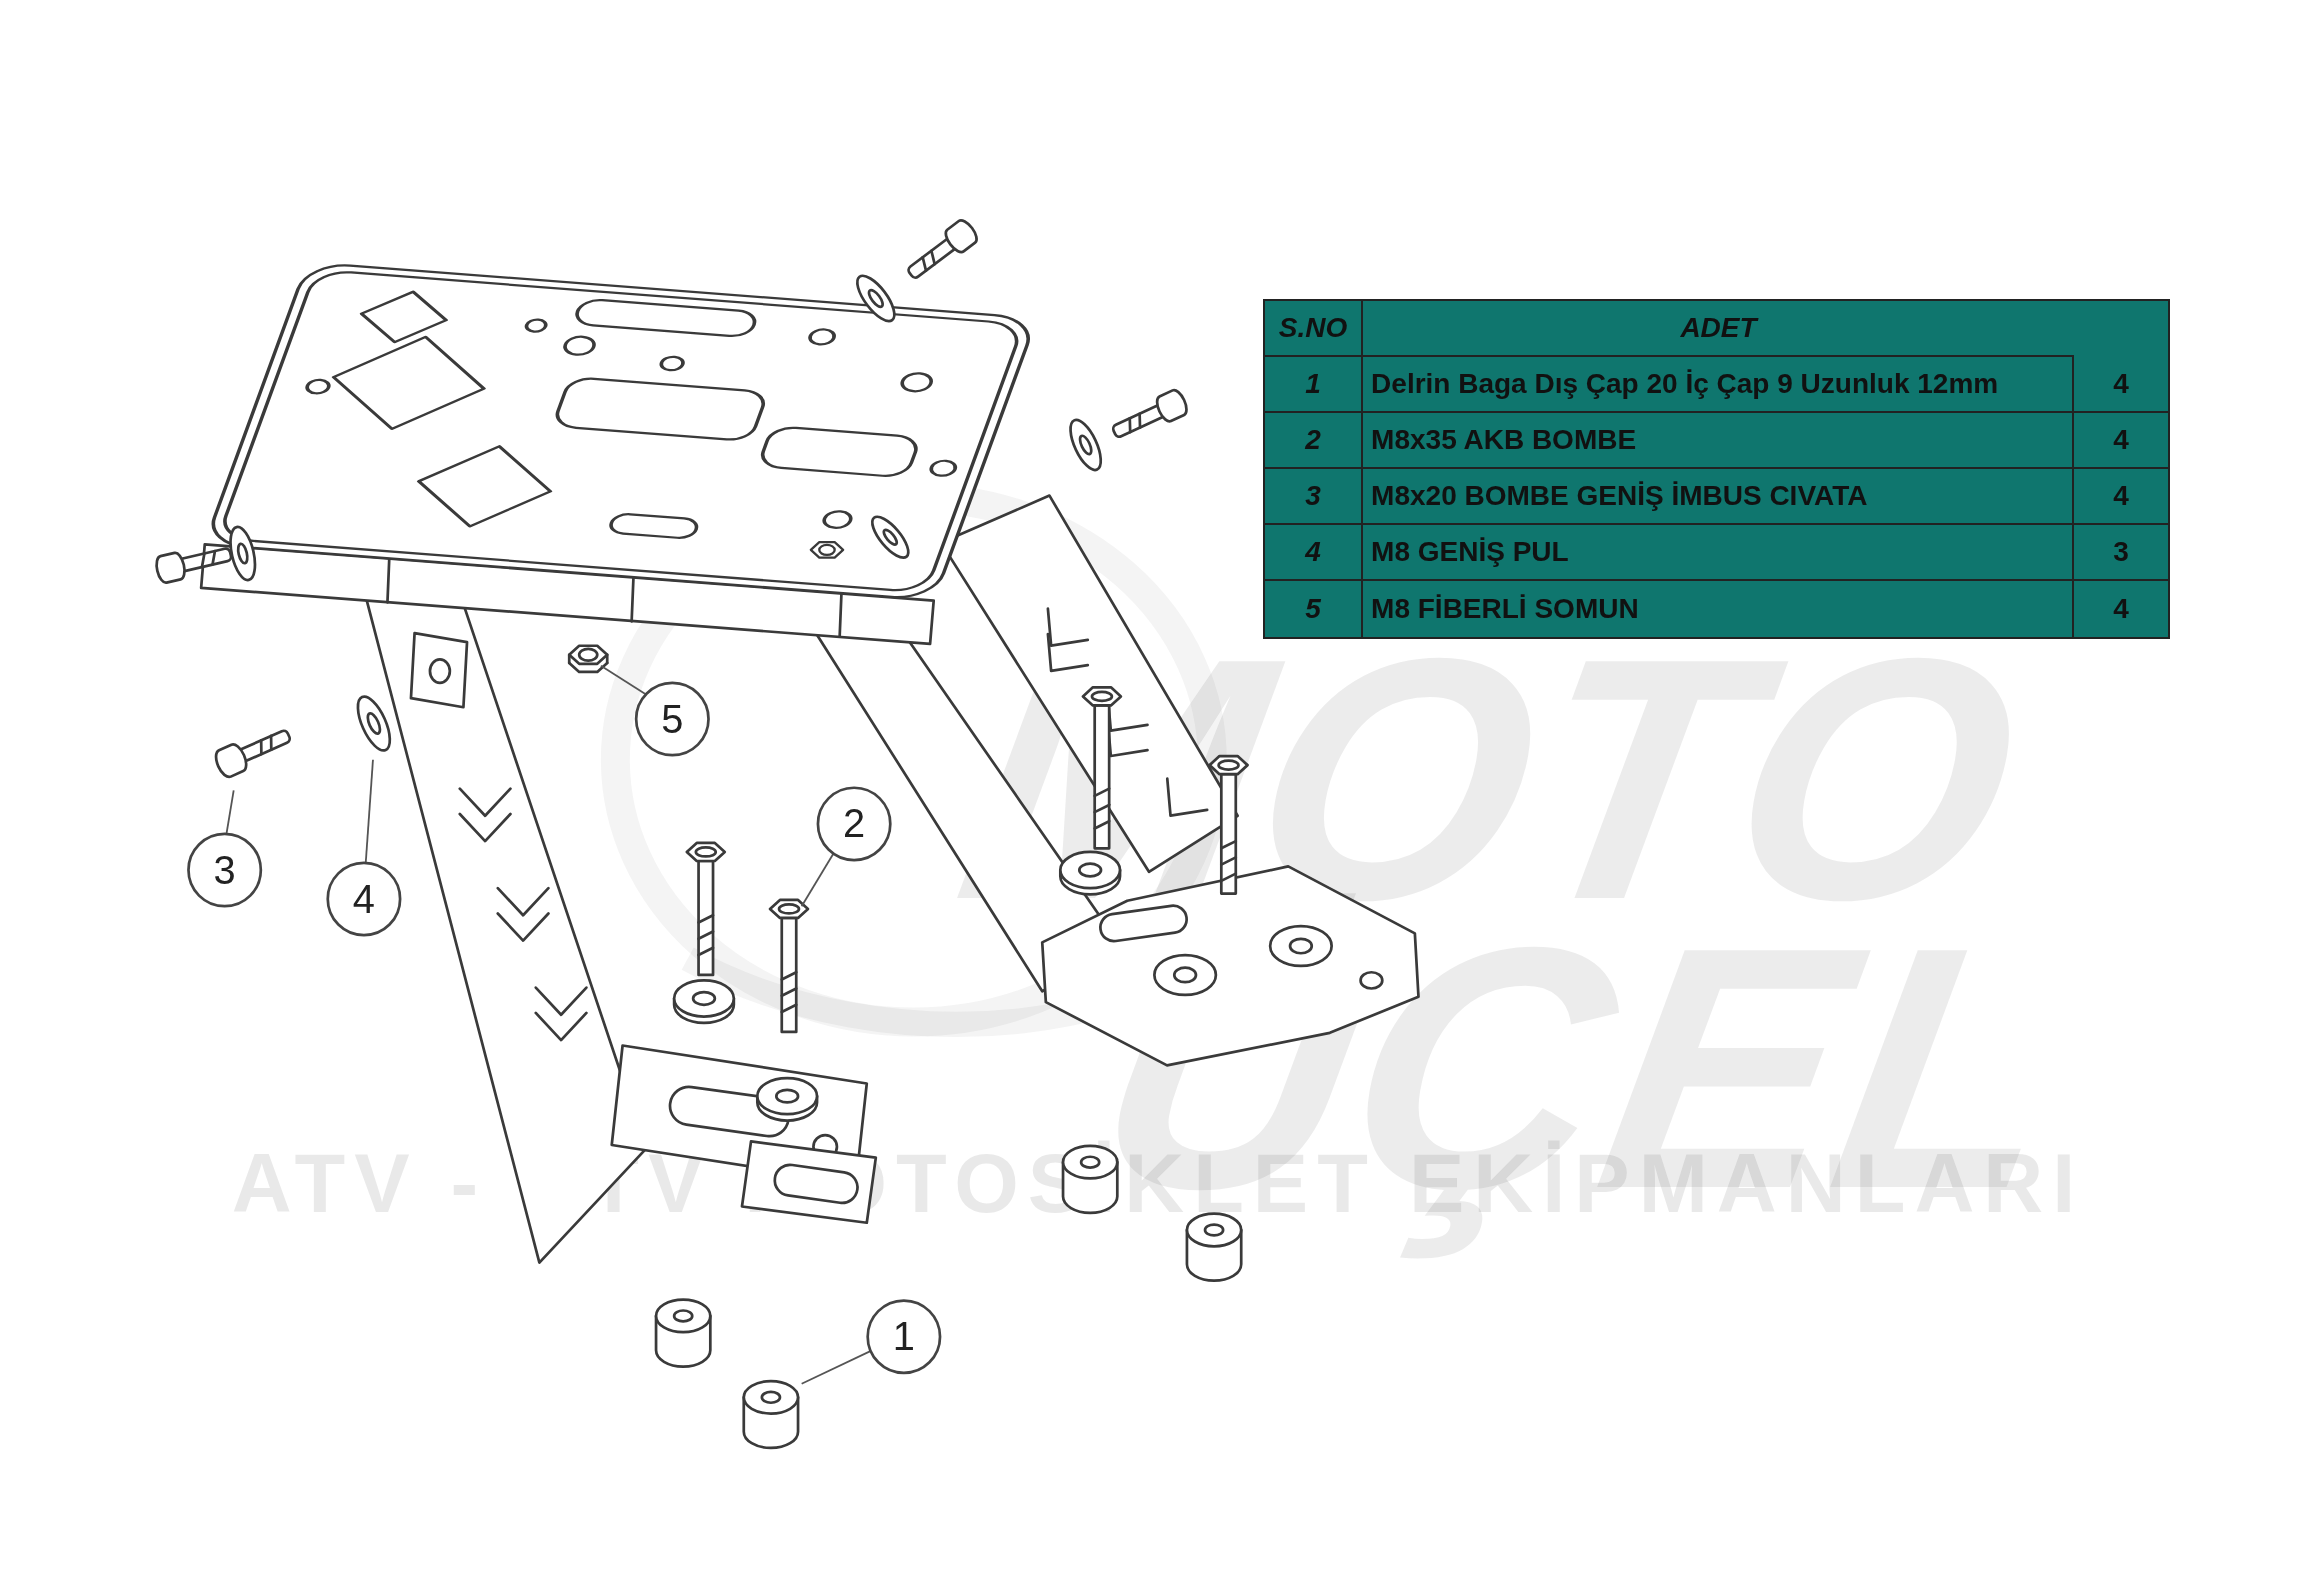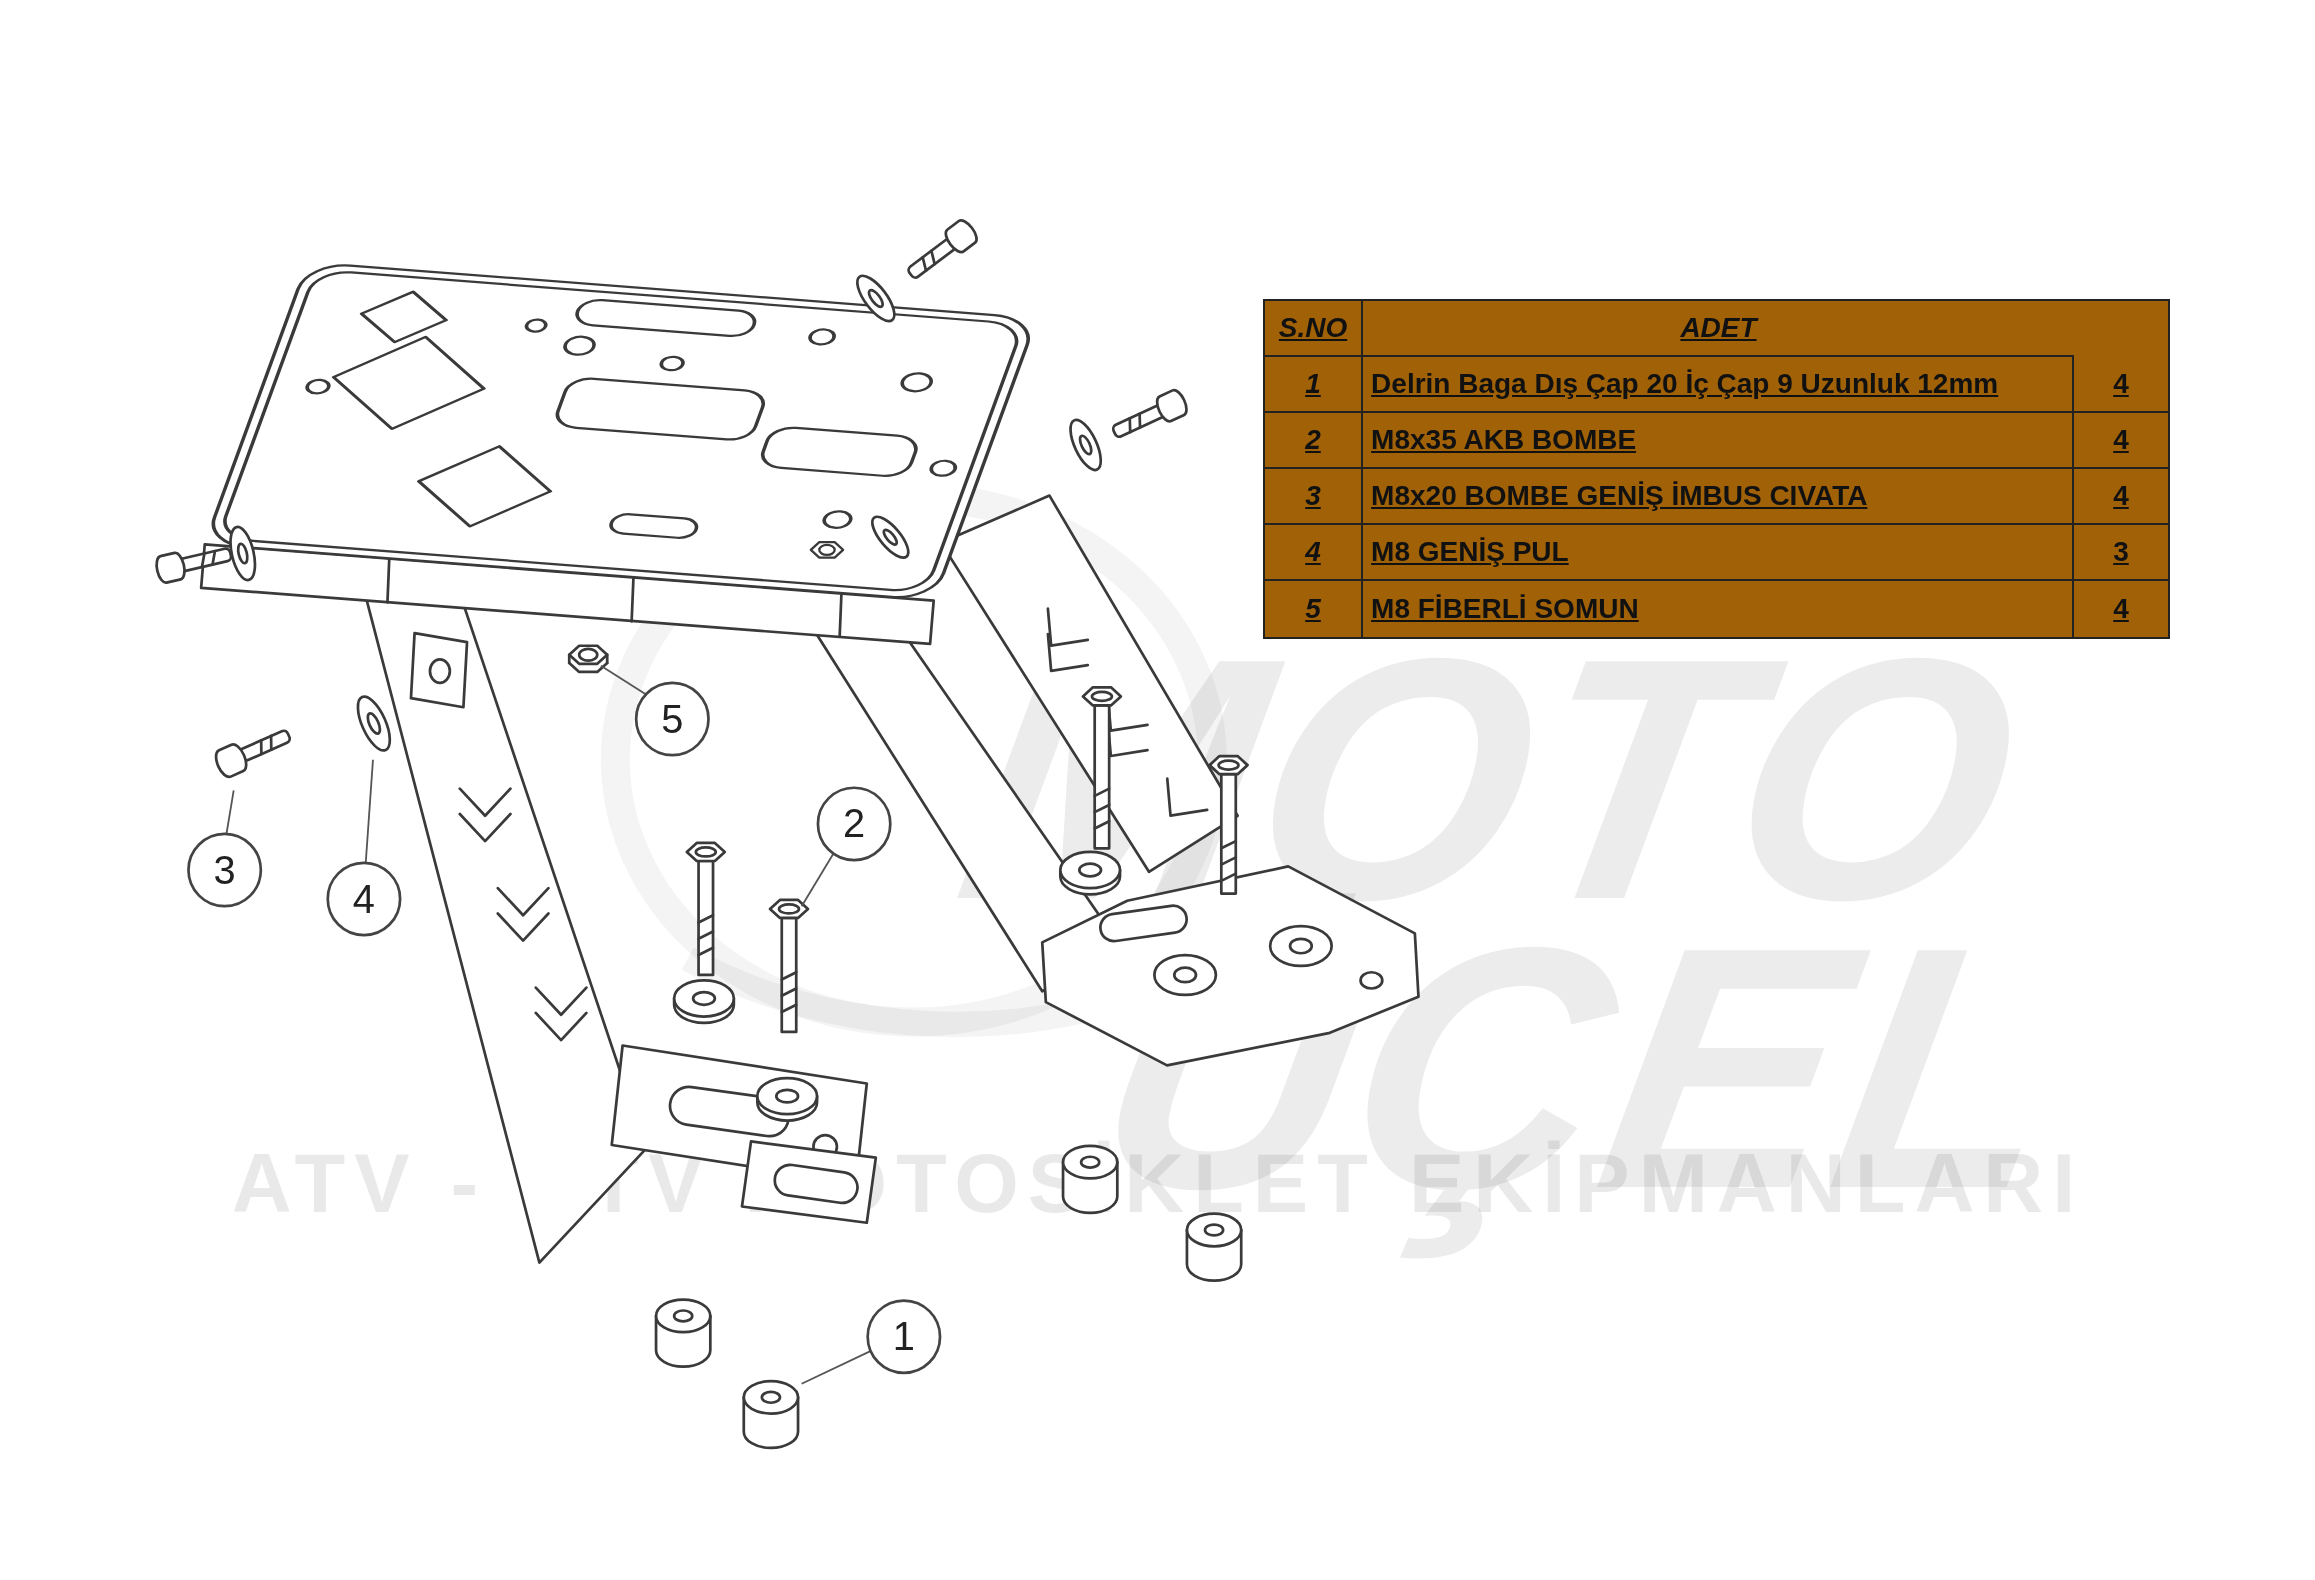--- a/index.html
+++ b/index.html
@@ -18,21 +18,21 @@
     position:absolute;left:0;right:0;top:1136px;text-align:center;
     font-size:83px;font-weight:bold;letter-spacing:9px;color:rgba(40,40,40,0.10);
     user-select:none;white-space:nowrap;
   }
   .wm-swoosh{position:absolute;left:0;top:0;}
   
   .drawing-svg{position:absolute;left:0;top:0;}
   
   .parts-table{
     position:absolute;left:1263px;top:299px;width:903px;
-    border:2.7px solid #222;background:#a16207;text-decoration:underline;
+    border:2.7px solid #222;background:#0f766e;
   }
   .pt-row{display:grid;grid-template-columns:98px 1fr 94px;height:56px;}
   .pt-cell{
     display:flex;align-items:center;justify-content:center;
     border-right:2.7px solid #222;border-bottom:2.7px solid #222;
     font-size:28px;font-weight:bold;white-space:nowrap;overflow:hidden;
   }
   .pt-cell:last-child{border-right:none;}
   .pt-row:last-child .pt-cell{border-bottom:none;}
   .pt-head .pt-cell{font-style:italic;}

